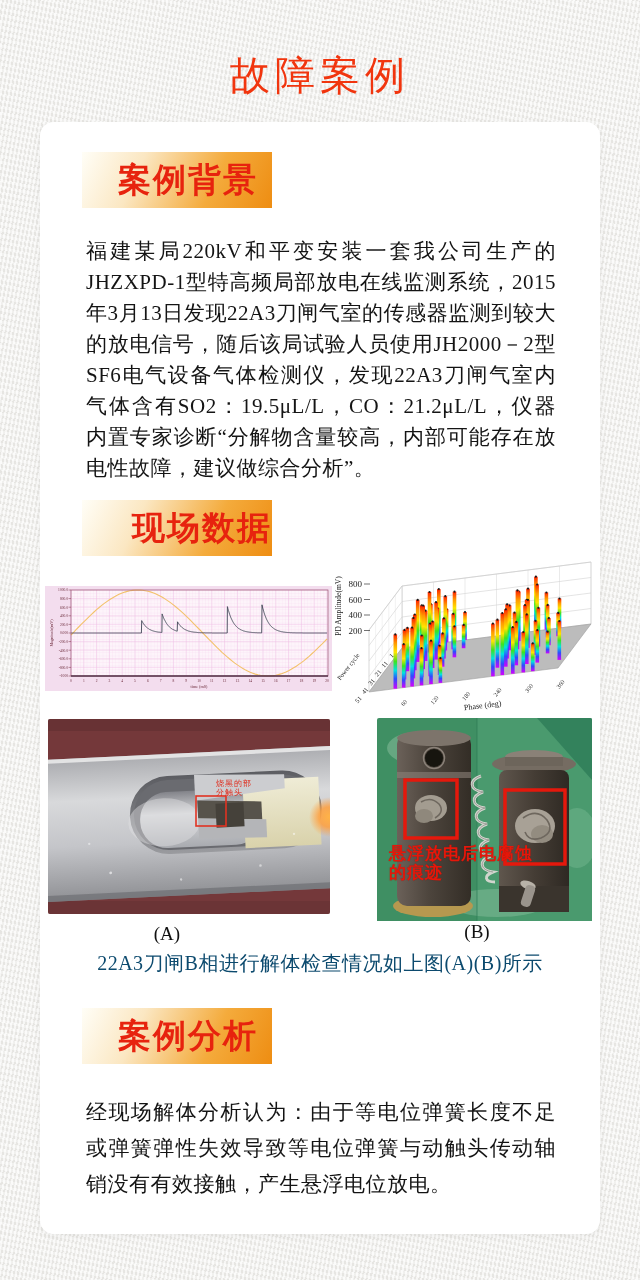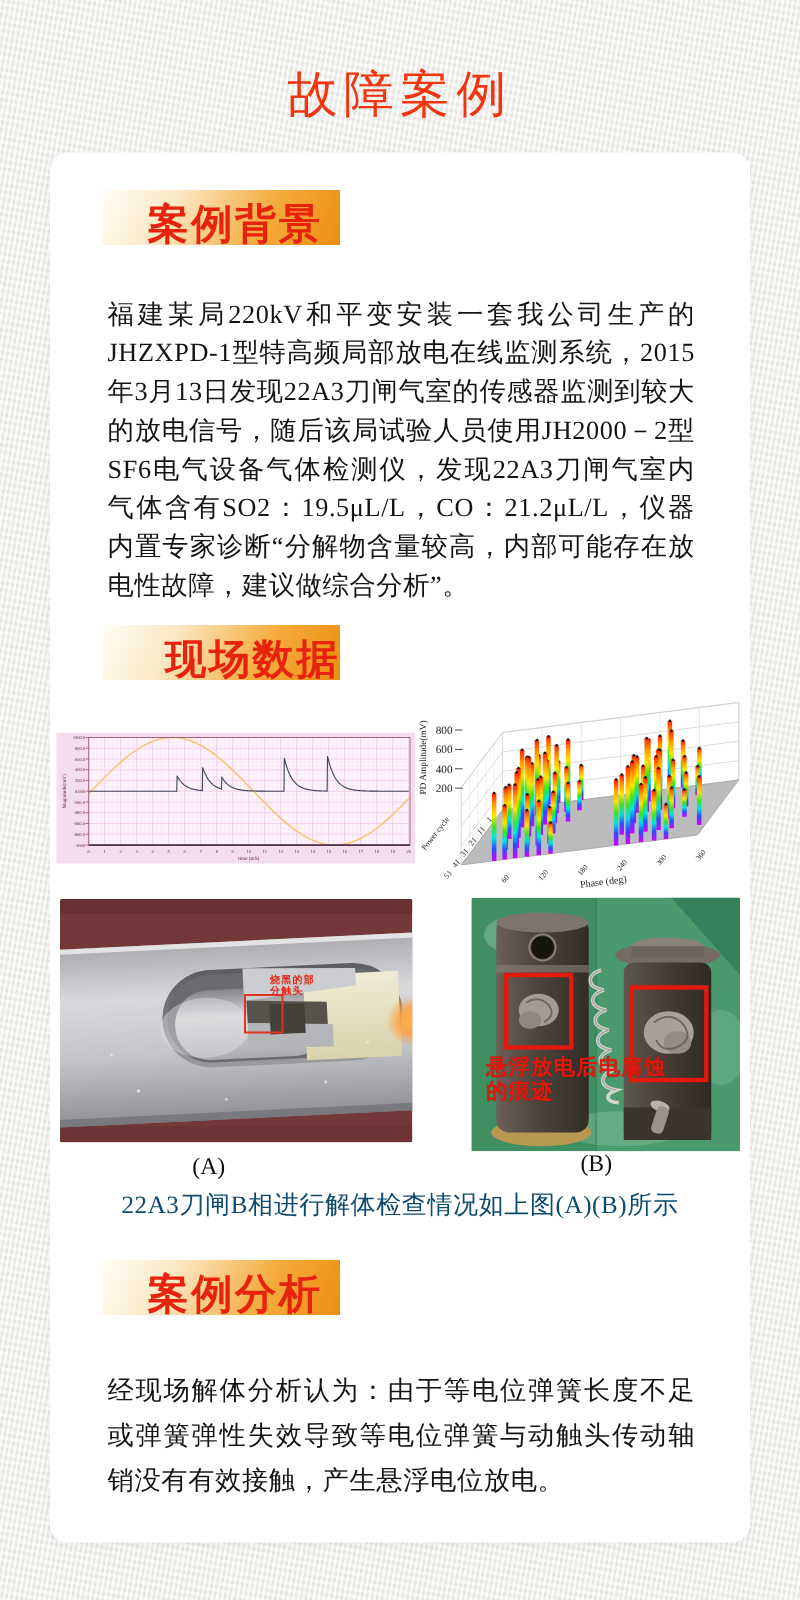--- a/index.html
+++ b/index.html
@@ -13,21 +13,21 @@
   }
   .page-title{
     position:absolute;top:48px;left:0;width:640px;text-align:center;
     font-size:40px;font-weight:normal;letter-spacing:5px;color:#f1350e;
   }
   .card{
     position:absolute;left:40px;top:122px;width:560px;height:1112px;
     background:#ffffff;border-radius:14px;box-shadow:0 2px 8px rgba(0,0,0,.05);
   }
   .sec-head{
-    position:absolute;left:42px;width:190px;height:44px;box-sizing:border-box;
+    position:absolute;left:42px;width:190px;height:56px;box-sizing:border-box;
     background:linear-gradient(115deg,#fffef7 0%,#fbe7c2 30%,#f4ab3c 68%,#ee8d12 100%);
     color:#e7230e;font-size:33px;font-weight:bold;line-height:57px;
     padding-left:36px;letter-spacing:2px;white-space:nowrap;
   }
   .head-bg{top:30px;}
   .head-data{top:378px;text-align:right;}
   .head-analysis{top:886px;}
   .para{
     position:absolute;left:46px;width:470px;color:#141414;
     font-size:21px;text-align:justify;text-justify:inter-ideograph;
@@ -36,21 +36,21 @@
   .para-bg{top:114px;line-height:31px;}
   .para-analysis{top:972px;line-height:36px;}
   .chart{position:absolute;}
   .chart-wave{left:5px;top:464px;width:287px;height:105px;}
   .chart-3d{left:293px;top:436px;width:267px;height:160px;}
   .photo{position:absolute;overflow:hidden;border-radius:2px;}
   .photo-a{left:8px;top:597px;width:282px;height:195px;}
   .photo-b{left:337px;top:596px;width:215px;height:245px;}
   .photo svg{display:block;}
   .note-a{
-    position:absolute;left:168px;top:60px;color:#e02818;font-weight:bold;
+    position:absolute;left:168px;top:60px;color:#e02818;font-weight:normal;
     font-size:8px;line-height:9px;letter-spacing:1px;
   }
   .note-b{
     position:absolute;left:12px;top:126px;color:#e5170a;font-weight:bold;
     font-size:17px;line-height:19px;letter-spacing:1px;text-shadow:0 0 1px rgba(120,0,0,.4);
   }
   .fig-label{
     position:absolute;width:70px;text-align:center;font-size:19px;color:#111;
   }
   .fig-label-a{left:92px;top:801px;}

